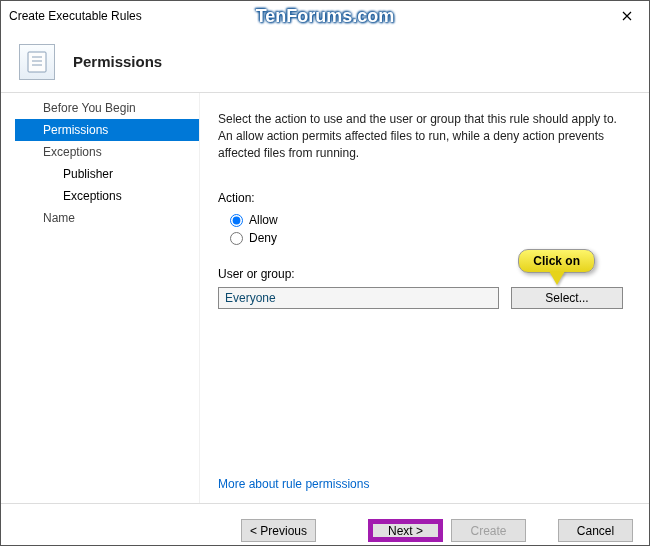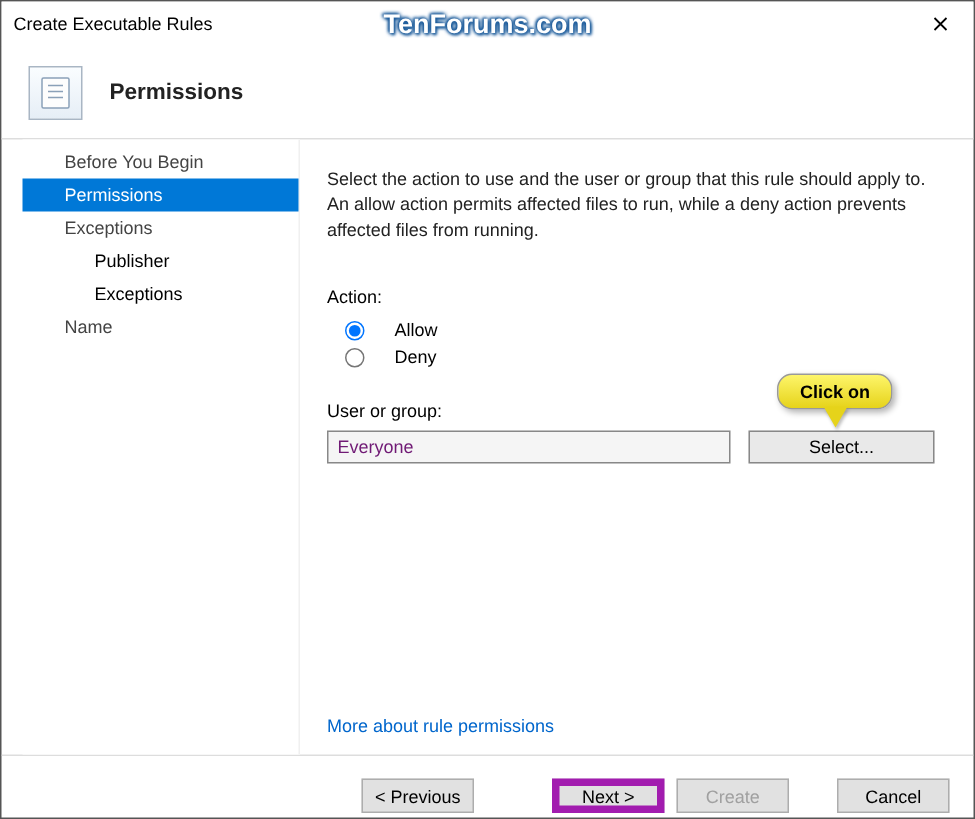--- a/index.html
+++ b/index.html
@@ -87,40 +87,40 @@
   }
   .instruction {
     font-size: 12px;
     color: #222;
     line-height: 1.4;
     margin-bottom: 30px;
   }
   .group { margin-bottom: 20px; }
   .group-label { font-size: 12px; margin-bottom: 6px; }
   .radio-row {
-    display: flex; align-items: center; gap: 20px;
+    display: flex; align-items: center; gap: 6px;
     padding: 2px 0 2px 12px;
     font-size: 12px;
   }
   .radio-row input { margin: 0; }
   .user-row {
     display: flex; gap: 12px; align-items: center;
   }
   .user-input {
     flex: 1;
     height: 22px;
     border: 1px solid #888;
     background: #f5f5f5;
     padding: 0 6px;
     font-size: 12px;
     font-family: inherit;
-    color: #701a75;
+    color: #0c4a6e;
   }
   .select-btn {
-    width: 124px; height: 22px;
+    width: 112px; height: 22px;
     border: 1px solid #888;
     background: #e9e9e9;
     font-size: 12px;
     font-family: inherit;
     cursor: pointer;
   }
   .callout {
     position: absolute;
     top: 156px; right: 54px;
     z-index: 10;

